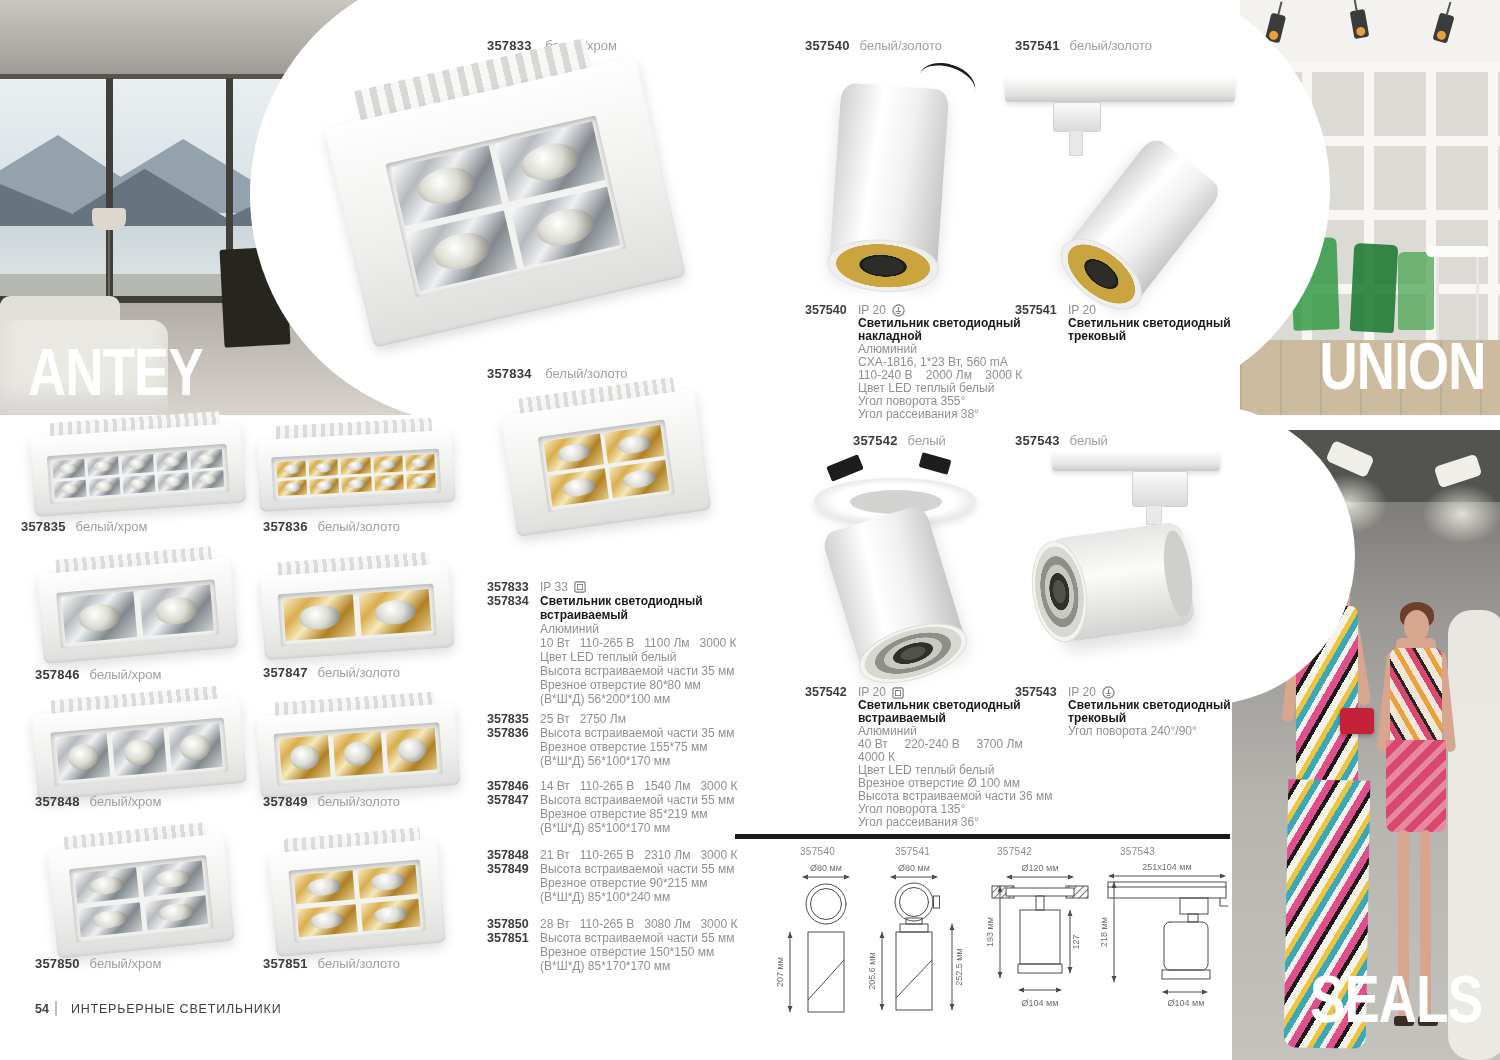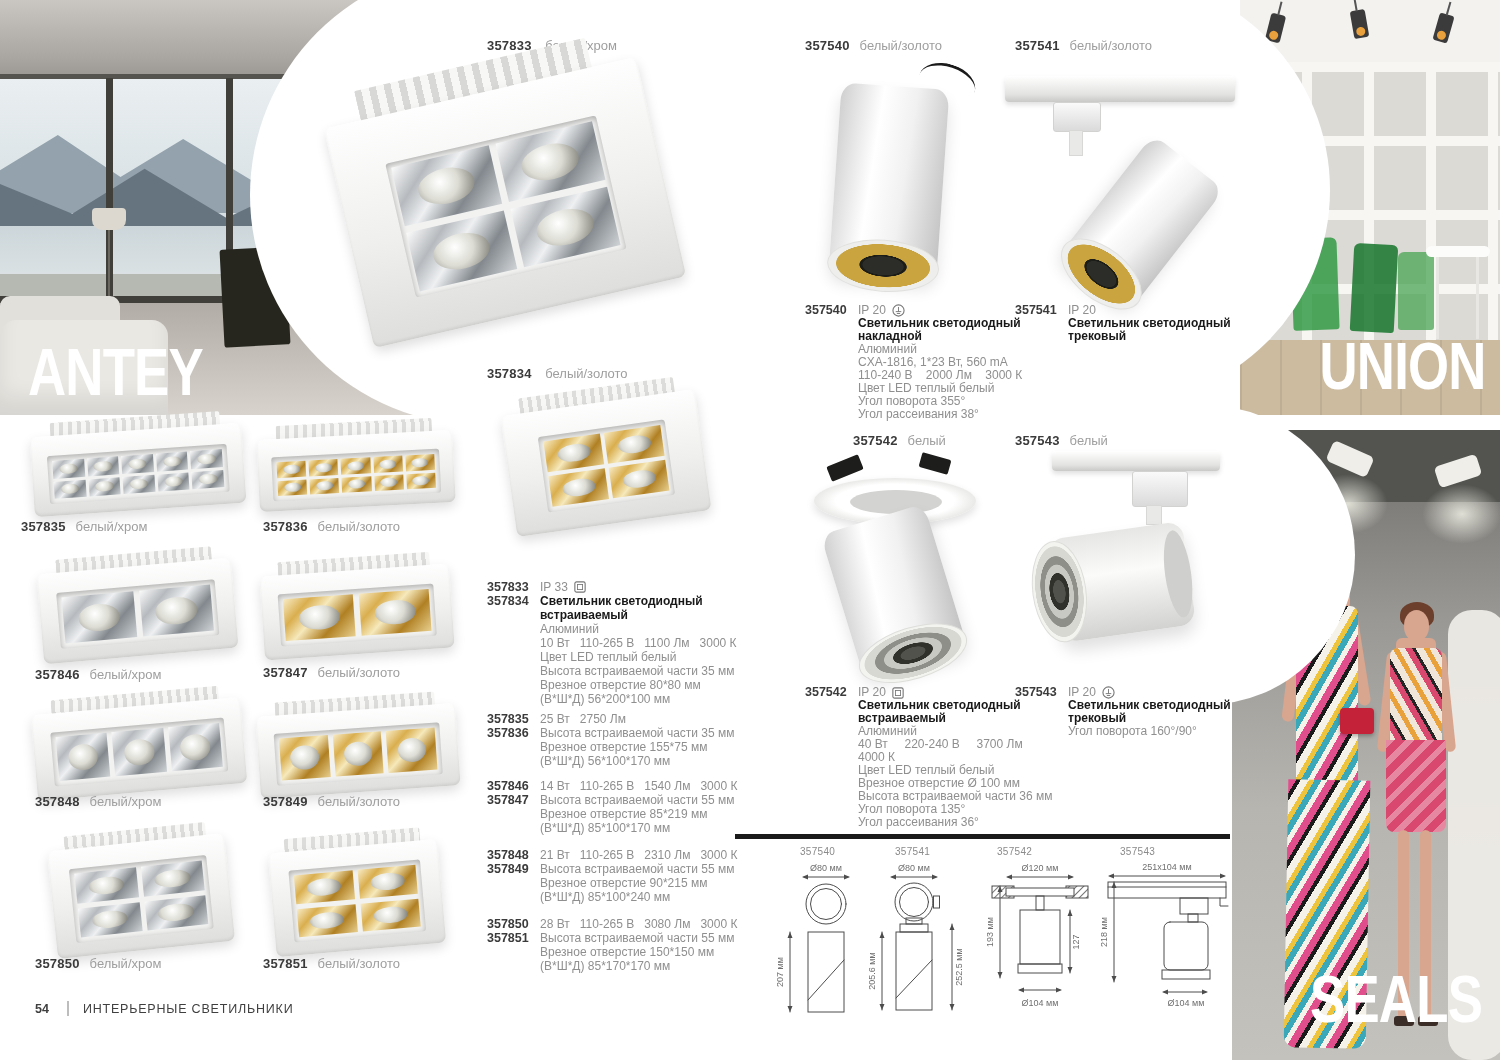--- a/index.html
+++ b/index.html
@@ -96,21 +96,21 @@
 
   
   .diag-code{position:absolute;font-size:10px;color:#8a8a8a;letter-spacing:.3px;}
   .dt{font-size:9px;fill:#6f6f6f;font-family:"Liberation Sans","DejaVu Sans",sans-serif;}
   .diag svg{display:block;}
   .rule{position:absolute;background:#1a1a1a;}
 
   
   .watermark{position:absolute;left:503px;top:490px;font-size:48px;font-weight:700;letter-spacing:3px;color:rgba(198,160,150,.55);white-space:nowrap;}
   .footer{position:absolute;left:35px;top:1001px;font-size:12.5px;color:#3f3f3f;display:flex;align-items:center;}
-  .footer .num{font-weight:700;margin-right:18px;}
+  .footer .num{font-weight:700;margin-right:6px;}
   .footer .sep{width:2px;height:15px;background:#bdbdbd;margin-right:14px;}
   .footer .lbl{letter-spacing:.8px;}
 </style>
 </head>
 <body>
 
 <div class="canvas">
 
   <div class="photo" style="left:0;top:0;width:482px;height:415px;background:#cfccc7;">
     <div class="a-ceiling"></div>
@@ -506,21 +506,21 @@
     <div class="spec-codes">
         <div class="spec-code">357543</div>
       </div>
     <div>
       <div class="sl ip-line"><span>IP 20</span><span class="icon-box"><svg width="13" height="13" viewBox="0 0 14 14">
               <circle cx="7" cy="7" r="6" fill="none" stroke="#777" stroke-width="1.2"></circle>
               <path d="M7 3.2v5 M4 8.2h6 M5.2 10.2h3.6" stroke="#777" stroke-width="1" fill="none"></path>
             </svg></span></div>
       <div class="sl title">Светильник светодиодный</div>
       <div class="sl title">трековый</div>
-      <div class="sl">Угол поворота 160°/90°</div>
+      <div class="sl">Угол поворота 240°/90°</div>
     </div>
   </div>
 
   <div class="rule" style="left:735px;top:834px;width:495px;height:5px;"></div>
 
   <div class="diag-code" style="left:800px;top:846px;">357540</div>
   <div class="diag-code" style="left:895px;top:846px;">357541</div>
   <div class="diag-code" style="left:997px;top:846px;">357542</div>
   <div class="diag-code" style="left:1120px;top:846px;">357543</div>
 

